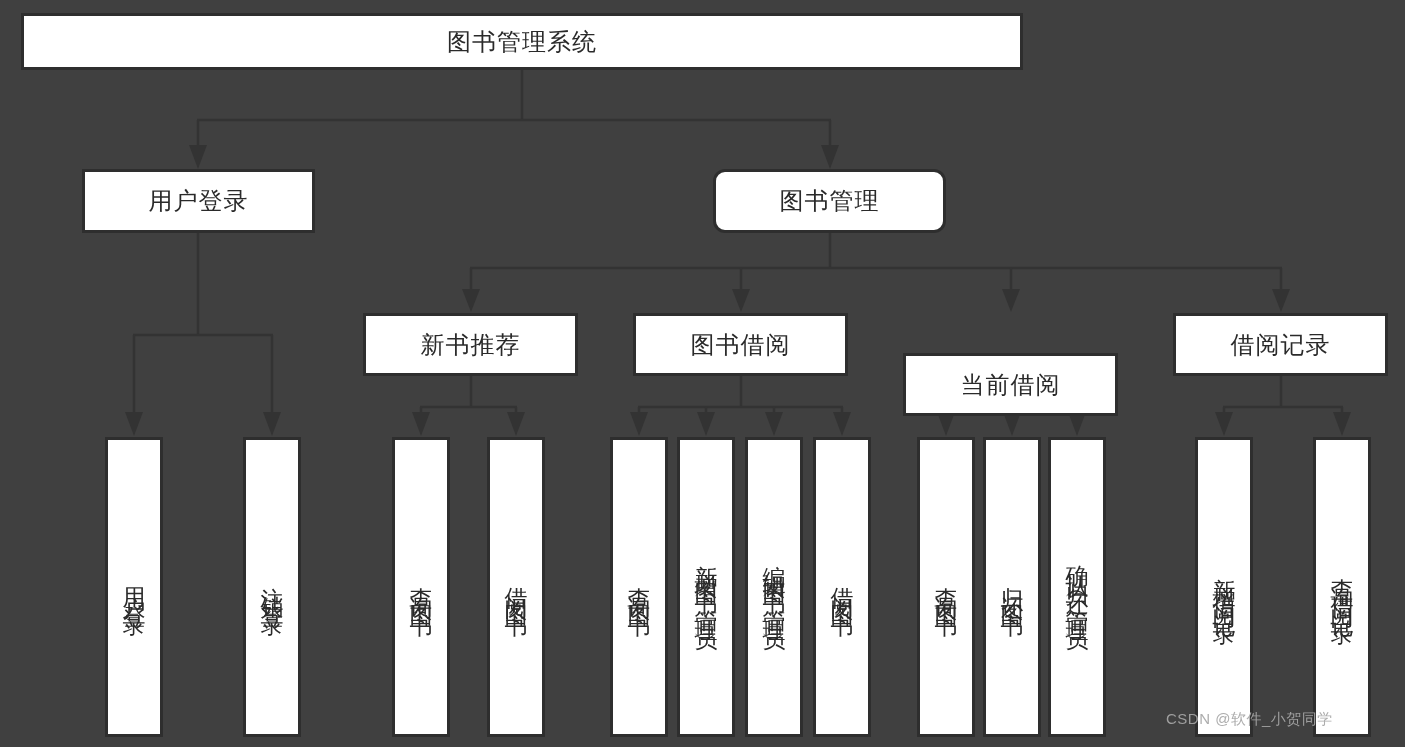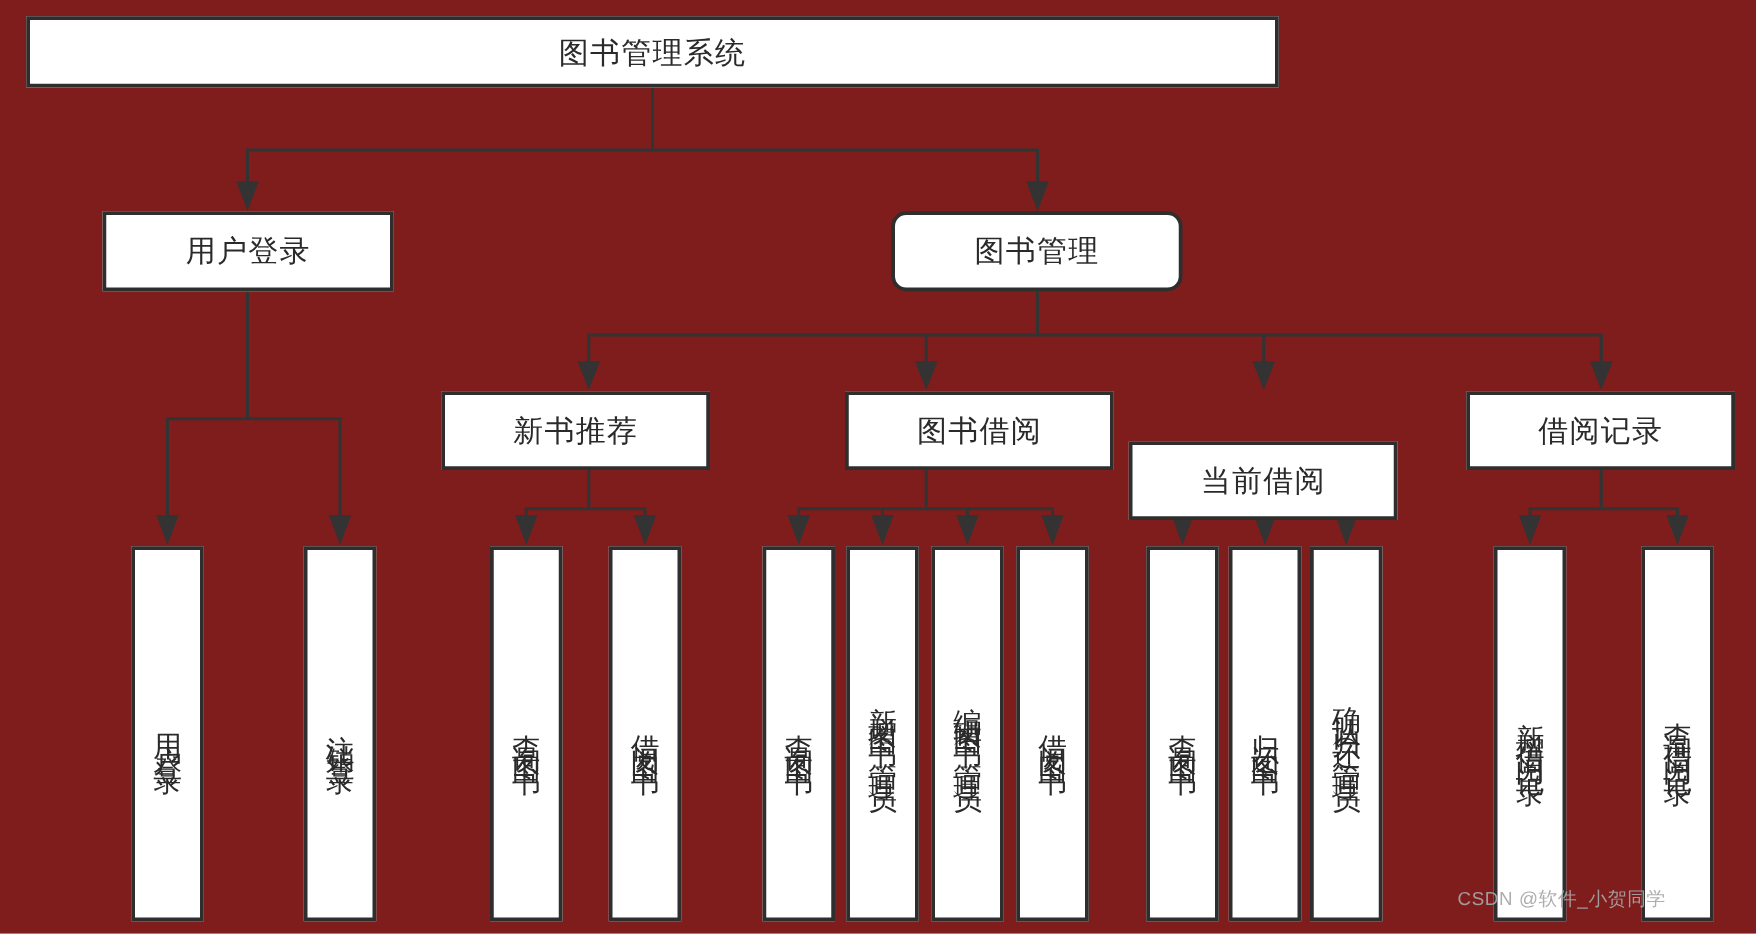--- a/index.html
+++ b/index.html
@@ -7,21 +7,21 @@
     padding: 0;
     background: #ffffff;
     font-family: "Liberation Sans", sans-serif;
   }
   * { box-sizing: border-box; }
 
   .stage {
     position: relative;
     width: 1405px;
     height: 747px;
-    background: #7f1d1d;
+    background: #404040;
     overflow: hidden;
   }
 
   svg.connectors {
     position: absolute;
     left: 0; top: 0;
     width: 1405px;
     height: 747px;
     z-index: 0;
   }
@@ -153,24 +153,24 @@
     <span class="hlabel">图书管理系统</span>
   </div>
 
   <div class="node l2" style="left:82px;">
     <span class="hlabel">用户登录</span>
   </div>
   <div class="node l2" style="left:713px;border-radius:12px;">
     <span class="hlabel">图书管理</span>
   </div>
 
-  <div class="node l3" style="left:353px;">
+  <div class="node l3" style="left:363px;">
     <span class="hlabel">新书推荐</span>
   </div>
-  <div class="node l3" style="left:633px;margin-left:43px;">
+  <div class="node l3" style="left:633px;">
     <span class="hlabel">图书借阅</span>
   </div>
   <div class="node l3" style="left:903px;margin-top:40px;">
     <span class="hlabel">当前借阅</span>
   </div>
   <div class="node l3" style="left:1173px;">
     <span class="hlabel">借阅记录</span>
   </div>
 
   <div class="node leaf" style="left:105px;">

